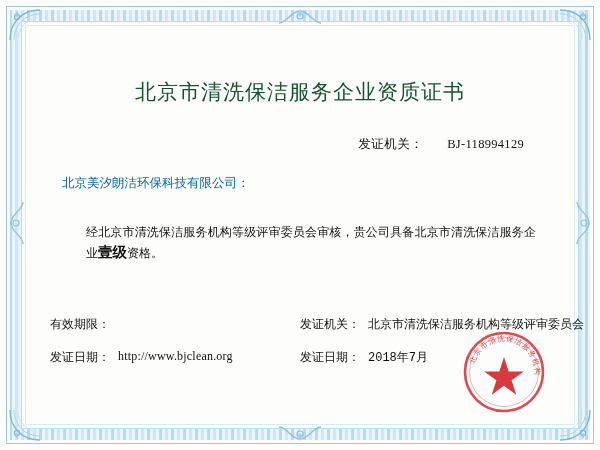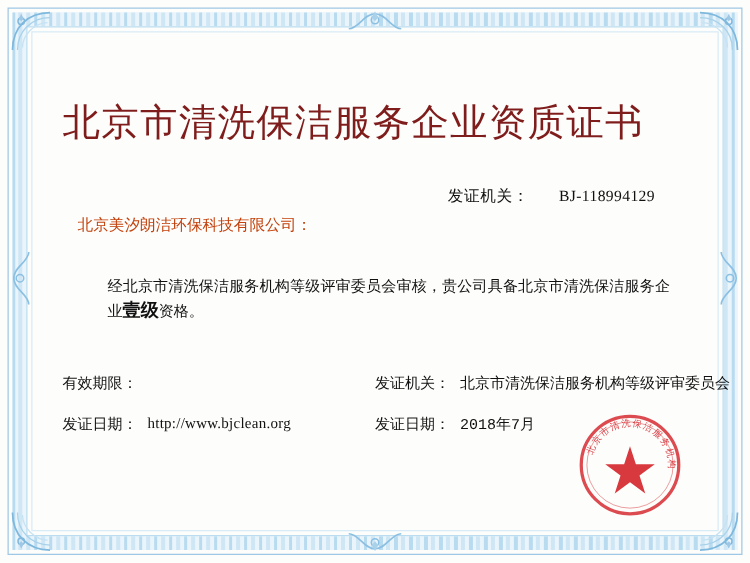--- a/index.html
+++ b/index.html
@@ -92,24 +92,25 @@
     position: absolute;
     left: 34px;
     top: 34px;
     right: 34px;
     bottom: 34px;
     box-sizing: border-box;
     padding: 14px 16px 10px 16px;
   }
 
   .title {
-    font-family: "DejaVu Serif", serif;
-    font-size: 30px;
+    text-align: center;
+    font-family: "DejaVu Serif", serif;
+    font-size: 21px;
     letter-spacing: 1px;
-    color: #7f1d1d;
+    color: #14532d;
     margin-top: 30px;
     font-weight: 400;
   }
   .subtitle {
     text-align: center;
     font-family: "DejaVu Serif", serif;
     font-size: 18px;
     color: #1a1a1a;
     margin-top: 12px;
   }
@@ -124,24 +125,24 @@
   }
   .cert-no-label { letter-spacing: 0.5px; }
   .cert-no-value {
     display: inline-block;
     margin-left: 20px;
     font-family: "Liberation Serif", serif;
     letter-spacing: 0.3px;
   }
 
   .company-row {
-    margin-top: 6px;
+    margin-top: 22px;
     padding-left: 12px;
     font-size: 12.5px;
-    color: #c2410c;
+    color: #0369a1;
     font-family: Liberation Mono, monospace;
   }
 
   .body-text {
     margin-top: 30px;
     padding: 0 14px 0 36px;
     font-size: 12px;
     line-height: 20px;
     color: #111;
     font-family: "DejaVu Serif", serif;
@@ -149,21 +150,21 @@
   }
   .emphasis {
     font-size: 14.5px;
     font-weight: 700;
   }
 
   .footer {
     position: absolute;
     left: 16px;
     right: 16px;
-    bottom: 52px;
+    bottom: 34px;
   }
   .footer-row {
     display: flex;
     font-size: 12px;
     color: #111;
     font-family: "DejaVu Serif", serif;
     margin-bottom: 16px;
   }
   .footer-left {
     width: 250px;

